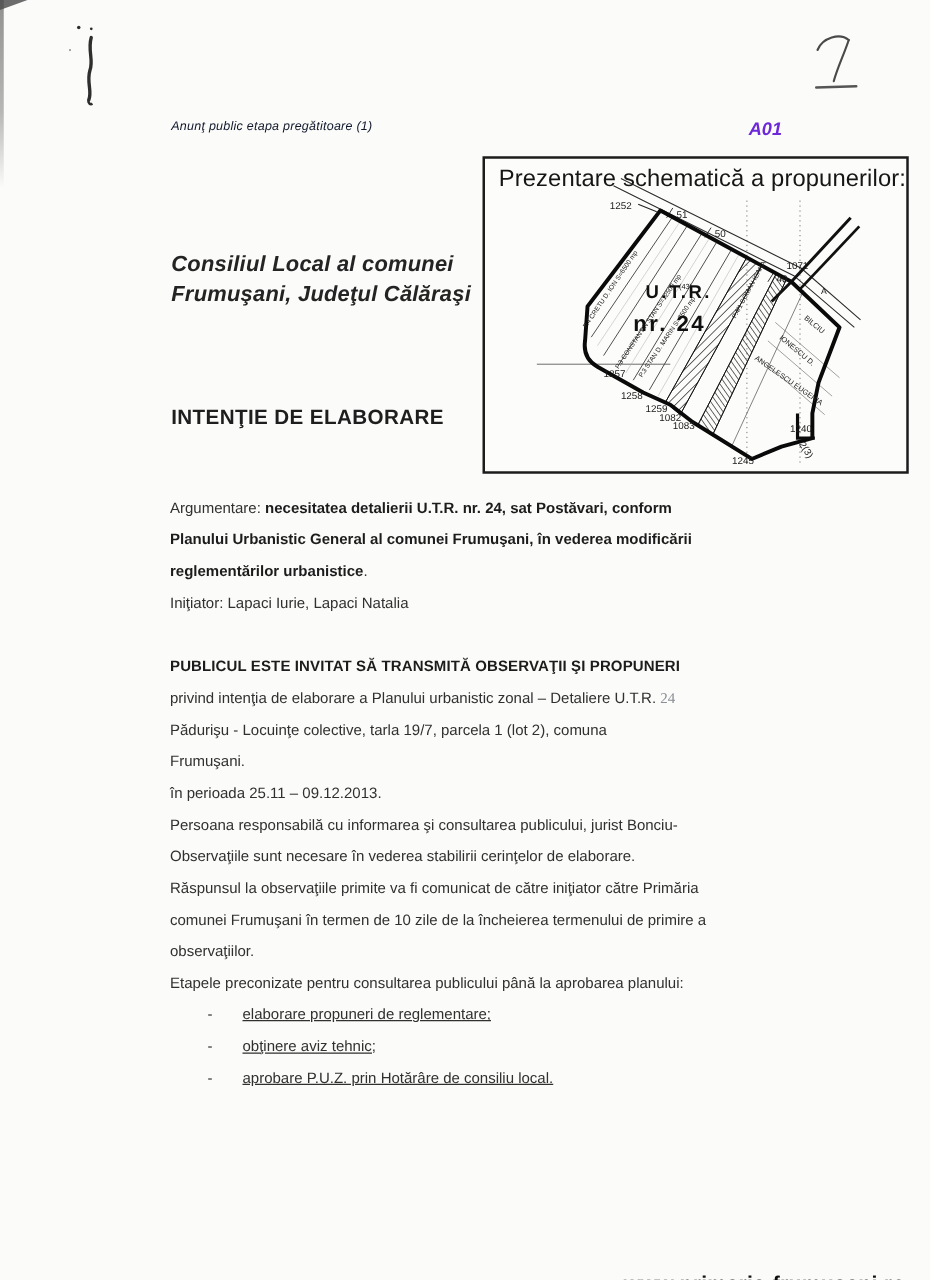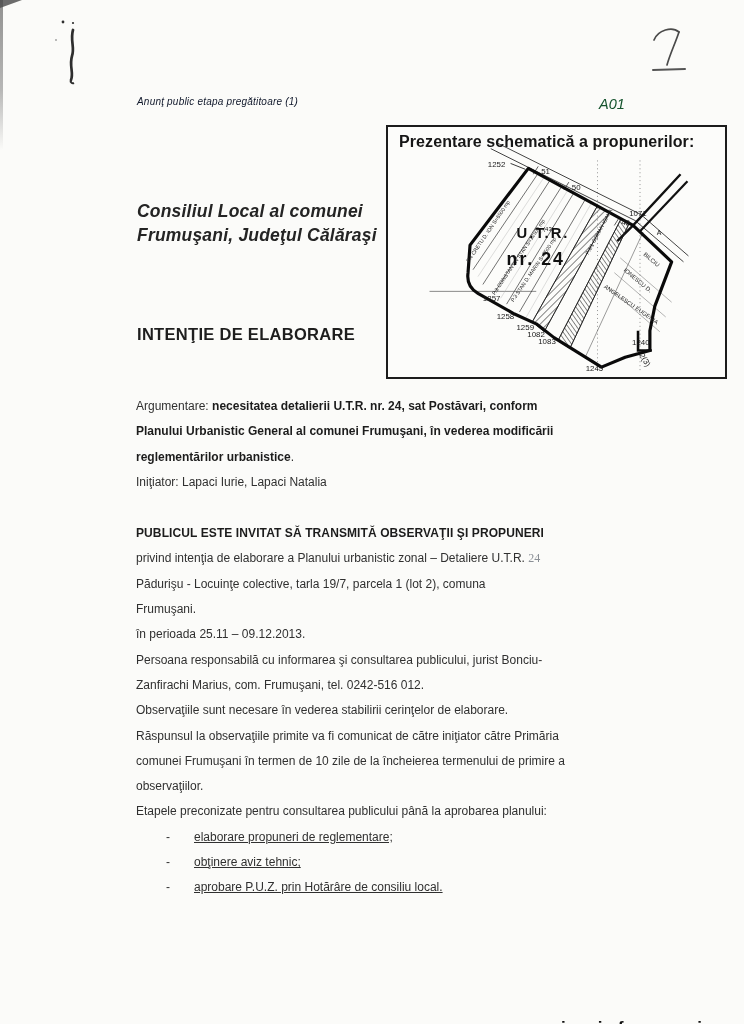--- a/index.html
+++ b/index.html
@@ -12,21 +12,21 @@
   .edge-artifact{position:absolute;left:0;top:0;width:3px;height:150px;
     background:linear-gradient(#4a4a4a,#8a8a8a 60%,transparent);opacity:.6;}
   .corner-artifact{position:absolute;left:0;top:0;width:0;height:0;
     border-left:22px solid #3c3c3c;border-bottom:8px solid transparent;opacity:.75;}
   .pen-mark{position:absolute;left:52px;top:12px;}
   .seven-mark{position:absolute;left:640px;top:18px;}
 
   .hdr-left{position:absolute;left:137px;top:96px;font-size:10px;
     font-style:italic;color:#0f172a;letter-spacing:.2px;}
   .hdr-right{position:absolute;left:599px;top:96px;font-size:14.5px;
-    font-style:italic;font-weight:normal;color:#14532d;}
+    font-style:italic;font-weight:bold;color:#6d28d9;}
 
   .council{position:absolute;left:137px;top:199px;font-size:17.5px;
     font-weight:bold;font-style:italic;line-height:24px;color:#242424;letter-spacing:.2px;}
   .date-line{position:absolute;left:137px;top:273px;font-size:16px;color:#323232;}
   .doc-title{position:absolute;left:137px;top:322px;font-size:16.5px;font-weight:bold;
     line-height:24.5px;color:#1e1e1e;letter-spacing:.3px;}
 
   .body-text{position:absolute;left:136px;top:394px;width:585px;
     font-size:12px;line-height:25.3px;color:#303030;}
   .body-text b{font-weight:bold;color:#1c1c1c;}
@@ -34,21 +34,21 @@
   .sp{height:26px;}
   .fade{color:#8a8f96;font-family:Liberation Serif, serif;}
   .li{padding-left:30px;}
   .li .li-text{margin-left:24px;text-decoration:underline;}
 
   .footer{position:absolute;left:499px;top:982px;font-size:17px;
     font-weight:bold;color:#101010;letter-spacing:.2px;margin-top:36px;}
 
   .map-box{position:absolute;left:386px;top:125px;width:341px;height:254px;
     border:2px solid #1c1c1c;background:#fcfcfa;box-sizing:border-box;}
-  .map-title{position:absolute;left:11px;top:6px;font-size:16px;font-weight:700;
+  .map-title{position:absolute;left:11px;top:6px;font-size:19px;font-weight:400;
     color:#161616;letter-spacing:.1px;white-space:nowrap;}
   .map-svg{position:absolute;left:0;top:0;width:100%;height:100%;}
 </style>
 </head>
 <body>
 
 <div class="page">
 
   <div class="corner-artifact"></div>
   <div class="edge-artifact"></div>
@@ -165,21 +165,20 @@
     <div><b>Planului Urbanistic General al comunei Frumuşani, în vederea modificării</b></div>
     <div><b>reglementărilor urbanistice</b><span>.</span></div>
     <div>Iniţiator: Lapaci Iurie, Lapaci Natalia</div>
     <div class="sp"></div>
     <div class="bold-head">PUBLICUL ESTE INVITAT SĂ TRANSMITĂ OBSERVAŢII ŞI PROPUNERI</div>
     <div><span>privind intenţia de elaborare a Planului urbanistic zonal – Detaliere U.T.R. </span><span class="fade">24</span></div>
     <div>Pădurişu - Locuinţe colective, tarla 19/7, parcela 1 (lot 2), comuna</div>
     <div>Frumuşani.</div>
     <div>în perioada 25.11 – 09.12.2013.</div>
     <div>Persoana responsabilă cu informarea şi consultarea publicului, jurist Bonciu-</div>
-    <div>Zanfirachi Marius, com. Frumuşani, tel. 0242-516 012.</div>
     <div>Observaţiile sunt necesare în vederea stabilirii cerinţelor de elaborare.</div>
     <div>Răspunsul la observaţiile primite va fi comunicat de către iniţiator către Primăria</div>
     <div>comunei Frumuşani în termen de 10 zile de la încheierea termenului de primire a</div>
     <div>observaţiilor.</div>
     <div>Etapele preconizate pentru consultarea publicului până la aprobarea planului:</div>
     <div class="li"><span>-</span><span class="li-text">elaborare propuneri de reglementare;</span></div>
     <div class="li"><span>-</span><span class="li-text">obţinere aviz tehnic;</span></div>
     <div class="li"><span>-</span><span class="li-text">aprobare P.U.Z. prin Hotărâre de consiliu local.</span></div>
   </div>
 

